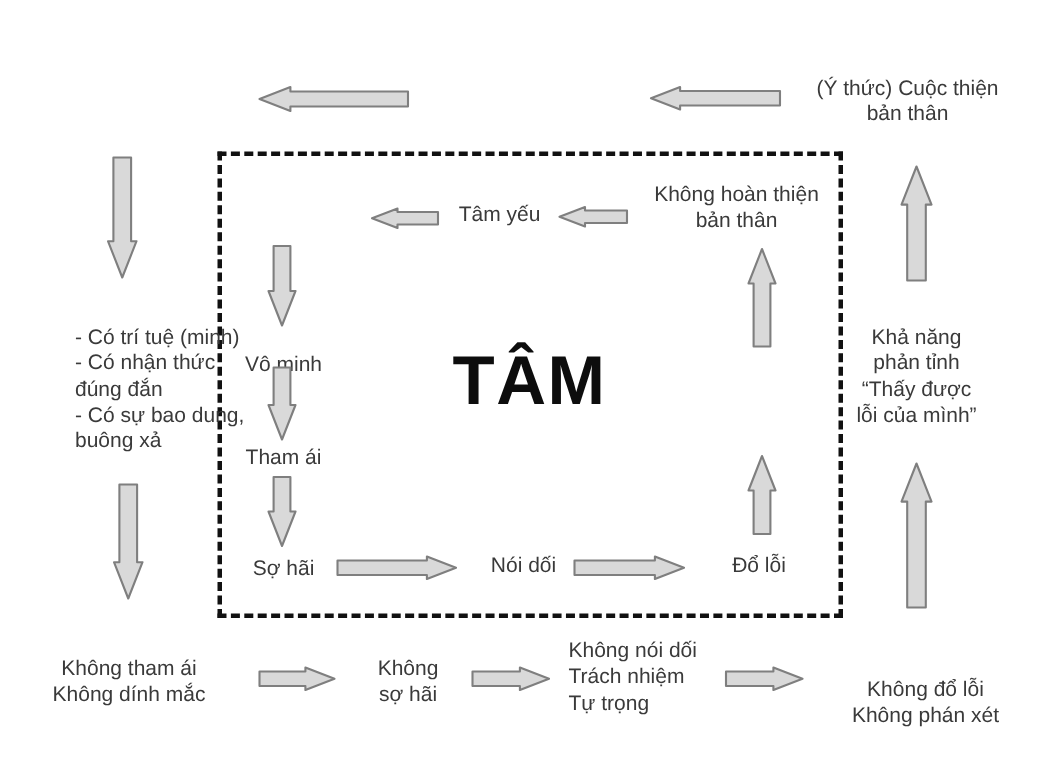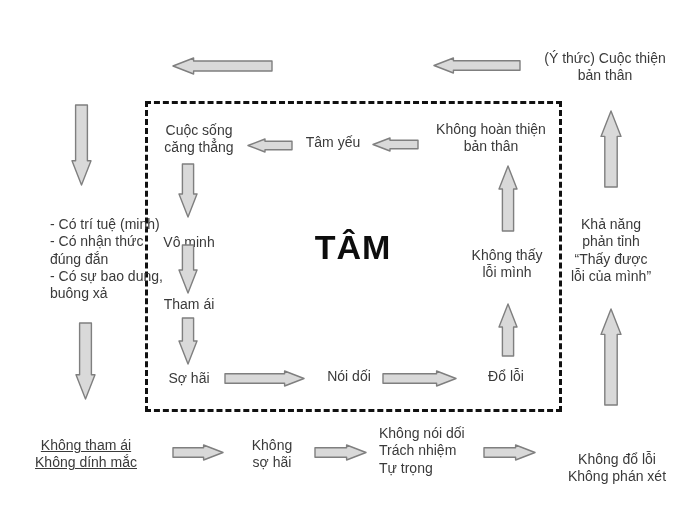--- a/index.html
+++ b/index.html
@@ -10,21 +10,21 @@
   .node{
     position:absolute;font-size:14px;line-height:1.24;white-space:pre-line;
     text-align:center;color:#3a3a3a;
   }
   .left-align{text-align:left;}
   .dashed-box{
     position:absolute;left:145px;top:101px;width:417px;height:311px;
     border:3px dashed #111111;box-sizing:border-box;background:transparent;
   }
   .big-title{
-    position:absolute;font-size:34px;font-weight:700;color:#0d0d0d;
+    position:absolute;font-size:46px;font-weight:700;color:#0d0d0d;
     line-height:1;text-align:center;letter-spacing:1px;
   }
   .arrow{position:absolute;}
   .arrow svg{display:block;overflow:visible;}
 </style>
 </head>
 <body>
 
 <div class="canvas">
 
@@ -36,42 +36,38 @@
 bản thân</div>
   <div class="node left-align" style="left:20px;top:216px;width:128px;margin-left:30px;">- Có trí tuệ (minh)
 - Có nhận thức
 đúng đắn
 - Có sự bao dung,
 buông xả</div>
   <div class="node" style="left:563px;top:216px;width:96px;">Khả năng
 phản tỉnh
 “Thấy được
 lỗi của mình”</div>
-  <div class="node" style="left:22px;top:437px;width:128px;text-decoration:underline;">Không tham ái
+  <div class="node" style="left:22px;top:437px;width:128px;">Không tham ái
 Không dính mắc</div>
   <div class="node" style="left:241px;top:437px;width:62px;">Không
 sợ hãi</div>
   <div class="node left-align" style="left:379px;top:425px;width:100px;">Không nói dối
 Trách nhiệm
 Tự trọng</div>
   <div class="node" style="left:558px;top:439px;width:118px;margin-top:12px;">Không đổ lỗi
 Không phán xét</div>
 
-  <div class="node" style="left:153px;top:122px;width:92px;">Cuộc sống
-căng thẳng</div>
   <div class="node" style="left:301px;top:134px;width:64px;">Tâm yếu</div>
   <div class="node" style="left:424px;top:121px;width:134px;">Không hoàn thiện
 bản thân</div>
   <div class="node" style="left:156px;top:222px;width:66px;margin-top:12px;">Vô minh</div>
   <div class="node" style="left:156px;top:296px;width:66px;">Tham ái</div>
   <div class="node" style="left:158px;top:370px;width:62px;">Sợ hãi</div>
   <div class="node" style="left:316px;top:368px;width:66px;text-align:center;">Nói dối</div>
   <div class="node" style="left:477px;top:368px;width:58px;">Đổ lỗi</div>
-  <div class="node" style="left:462px;top:247px;width:90px;">Không thấy
-lỗi mình</div>
 
   <div class="arrow" style="left:172px;top:57px;width:101px;height:18px;">
       <svg width="101" height="18" viewBox="0 0 101 18">
         <polygon points="100,4 21.6,4 21.6,1 1,9 21.6,17 21.6,14 100,14" fill="#d9d9d9" stroke="#7f7f7f" stroke-width="1.4" stroke-linejoin="round"></polygon>
       </svg>
     </div>
   <div class="arrow" style="left:433px;top:57px;width:88px;height:17px;">
       <svg width="88" height="17" viewBox="0 0 88 17">
         <polygon points="87,3.7 20.4,3.7 20.4,1 1,8.5 20.4,16 20.4,13.3 87,13.3" fill="#d9d9d9" stroke="#7f7f7f" stroke-width="1.4" stroke-linejoin="round"></polygon>
       </svg>

